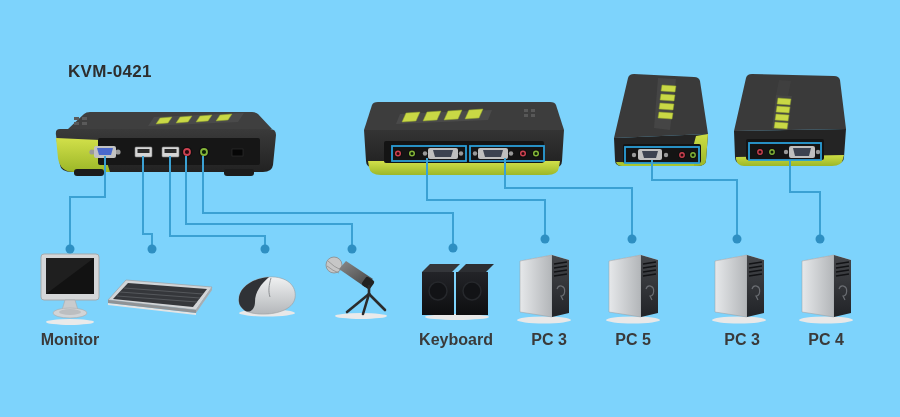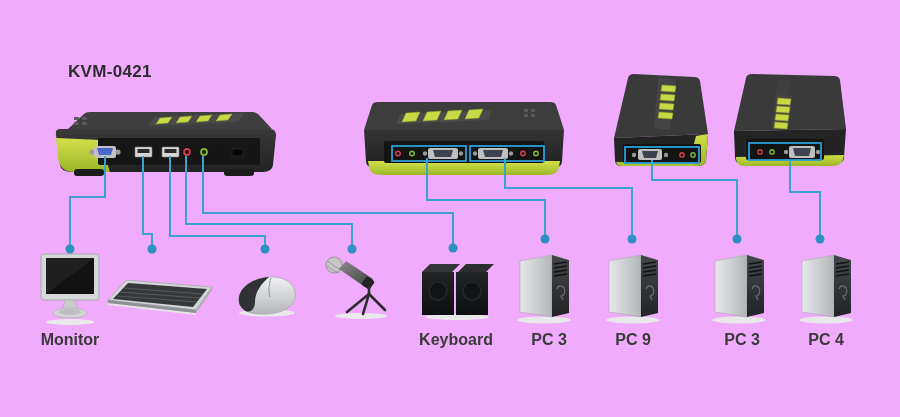--- a/index.html
+++ b/index.html
@@ -1,17 +1,17 @@
 <!DOCTYPE html>
 <html><head>
 <meta charset="utf-8">
 <style>
   *{margin:0;padding:0;box-sizing:border-box}
   html,body{background:#ffffff}
-  .canvas{position:relative;width:900px;height:417px;background:#f0abfc;overflow:hidden;
+  .canvas{position:relative;width:900px;height:417px;background:#7dd3fc;overflow:hidden;
           font-family:"Liberation Sans",sans-serif}
   .title{position:absolute;left:68px;top:62px;font-size:17px;font-weight:bold;
          color:#2e2e2e;letter-spacing:.3px;z-index:4}
   .device{position:absolute;z-index:2}
   .peri{position:absolute;z-index:2}
   .device svg,.peri svg{display:block}
   .plabel{position:absolute;top:331px;transform:translateX(-50%);font-size:16px;
           font-weight:700;color:#3a3a3a;white-space:nowrap;z-index:4}
   #connections-svg{position:absolute;left:0;top:0;z-index:3;pointer-events:none}
 </style>
@@ -330,21 +330,21 @@
       <polygon points="40,4 57,9 57,62 40,66" fill="url(#pcFrontG)"></polygon>
       <g stroke="#121316" stroke-width="1.4">
         <line x1="42" y1="13" x2="55" y2="11"></line>
         <line x1="42" y1="17" x2="55" y2="15"></line>
         <line x1="42" y1="21" x2="55" y2="19"></line>
         <line x1="42" y1="25" x2="55" y2="23"></line>
       </g>
       <path d="M45,38 a4,5 0 1 1 4,7 l2,4" fill="none" stroke="#6a6d72" stroke-width="1.2"></path>
     </svg>
     </div>
-  <div class="plabel" style="left:633px">PC 9</div>
+  <div class="plabel" style="left:633px">PC 5</div>
 
   <div class="peri" style="left:707px;top:251px">
       <svg width="64" height="74" viewBox="0 0 64 74">
       <defs>
         <linearGradient id="pcSideG" x1="0" y1="0" x2="1" y2="0">
           <stop offset="0" stop-color="#e6e8ea"></stop>
             <stop offset="1" stop-color="#b2b5b8"></stop>
         </linearGradient>
         <linearGradient id="pcFrontG" x1="0" y1="0" x2="0" y2="1">
           <stop offset="0" stop-color="#45474b"></stop>

